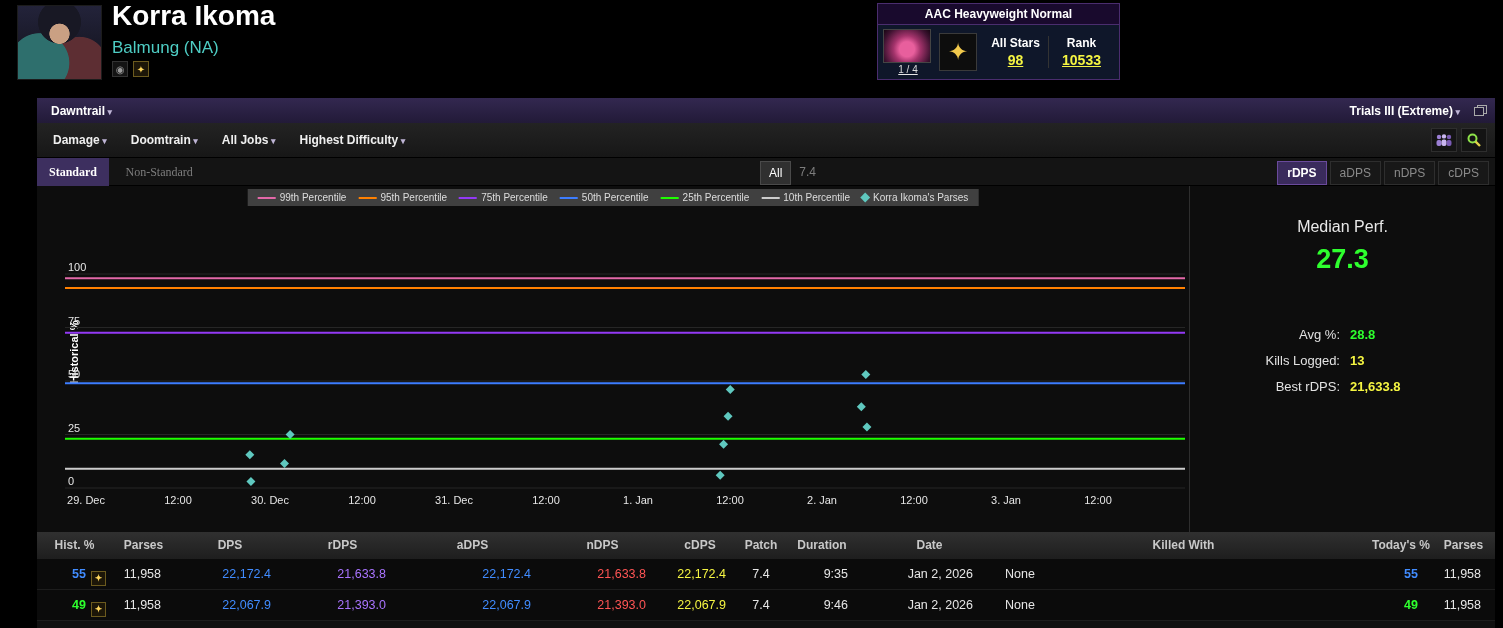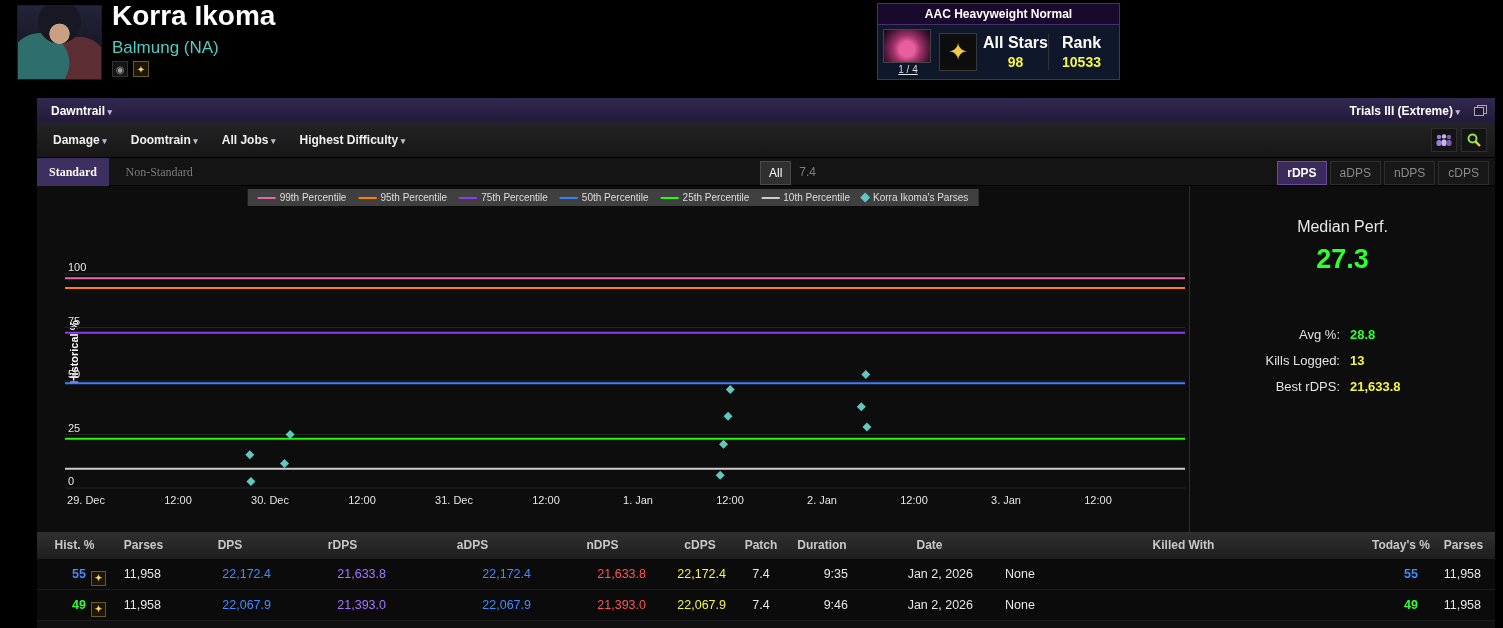--- a/index.html
+++ b/index.html
@@ -29,22 +29,22 @@
   .raid-box-body { display:flex; align-items:center; padding:4px 5px; gap:6px; }
   .raid-thumb-wrap { width:50px; text-align:center;text-decoration:underline; }
   .raid-thumb { width:48px; height:34px; border:1px solid #444;
     background: radial-gradient(circle at 50% 60%, #e85f9d 0 25%, #a3336b 45%, #3d1230 80%, #160512 100%); }
   .raid-progress { font-size:10px; color:#ddd; margin-top:1px; }
   .job-icon { width:38px; height:38px; background:#0d0d0d; border:1px solid #3a3a3a;
     display:flex; align-items:center; justify-content:center; color:#f2c94c; font-size:24px; }
   .raid-stats { display:flex; flex:1; }
   .raid-stat { flex:1; text-align:center; }
   .raid-stat + .raid-stat { border-left:1px solid #333; }
-  .raid-stat-label { font-size:16px; font-weight:bold; color:#fff; }
-  .raid-stat-value { font-size:14px; font-weight:bold; color:#f5f542; margin-top:2px; }
+  .raid-stat-label { font-size:12px; font-weight:bold; color:#fff; }
+  .raid-stat-value { font-size:14px; font-weight:bold; color:#f5f542; margin-top:2px;text-decoration:underline; }
 
   
   .content { position:absolute; top:98px; left:37px; width:1458px; height:530px; background:#0d0d0d; }
 
   .nav1 { height:25px; background:linear-gradient(#332850,#221a38); display:flex;
     align-items:center; justify-content:space-between; padding:0 8px; }
   .nav1 .drop, .nav2 .drop { font-size:12px; font-weight:bold; color:#fff; cursor:pointer; padding:0 6px; }
   .drop::after { content:" ▾"; font-size:9px; color:#bfb5d6; }
   .nav1-right { display:flex; align-items:center; gap:8px; }
   .win-icon { width:13px; height:11px; position:relative; cursor:pointer; }

